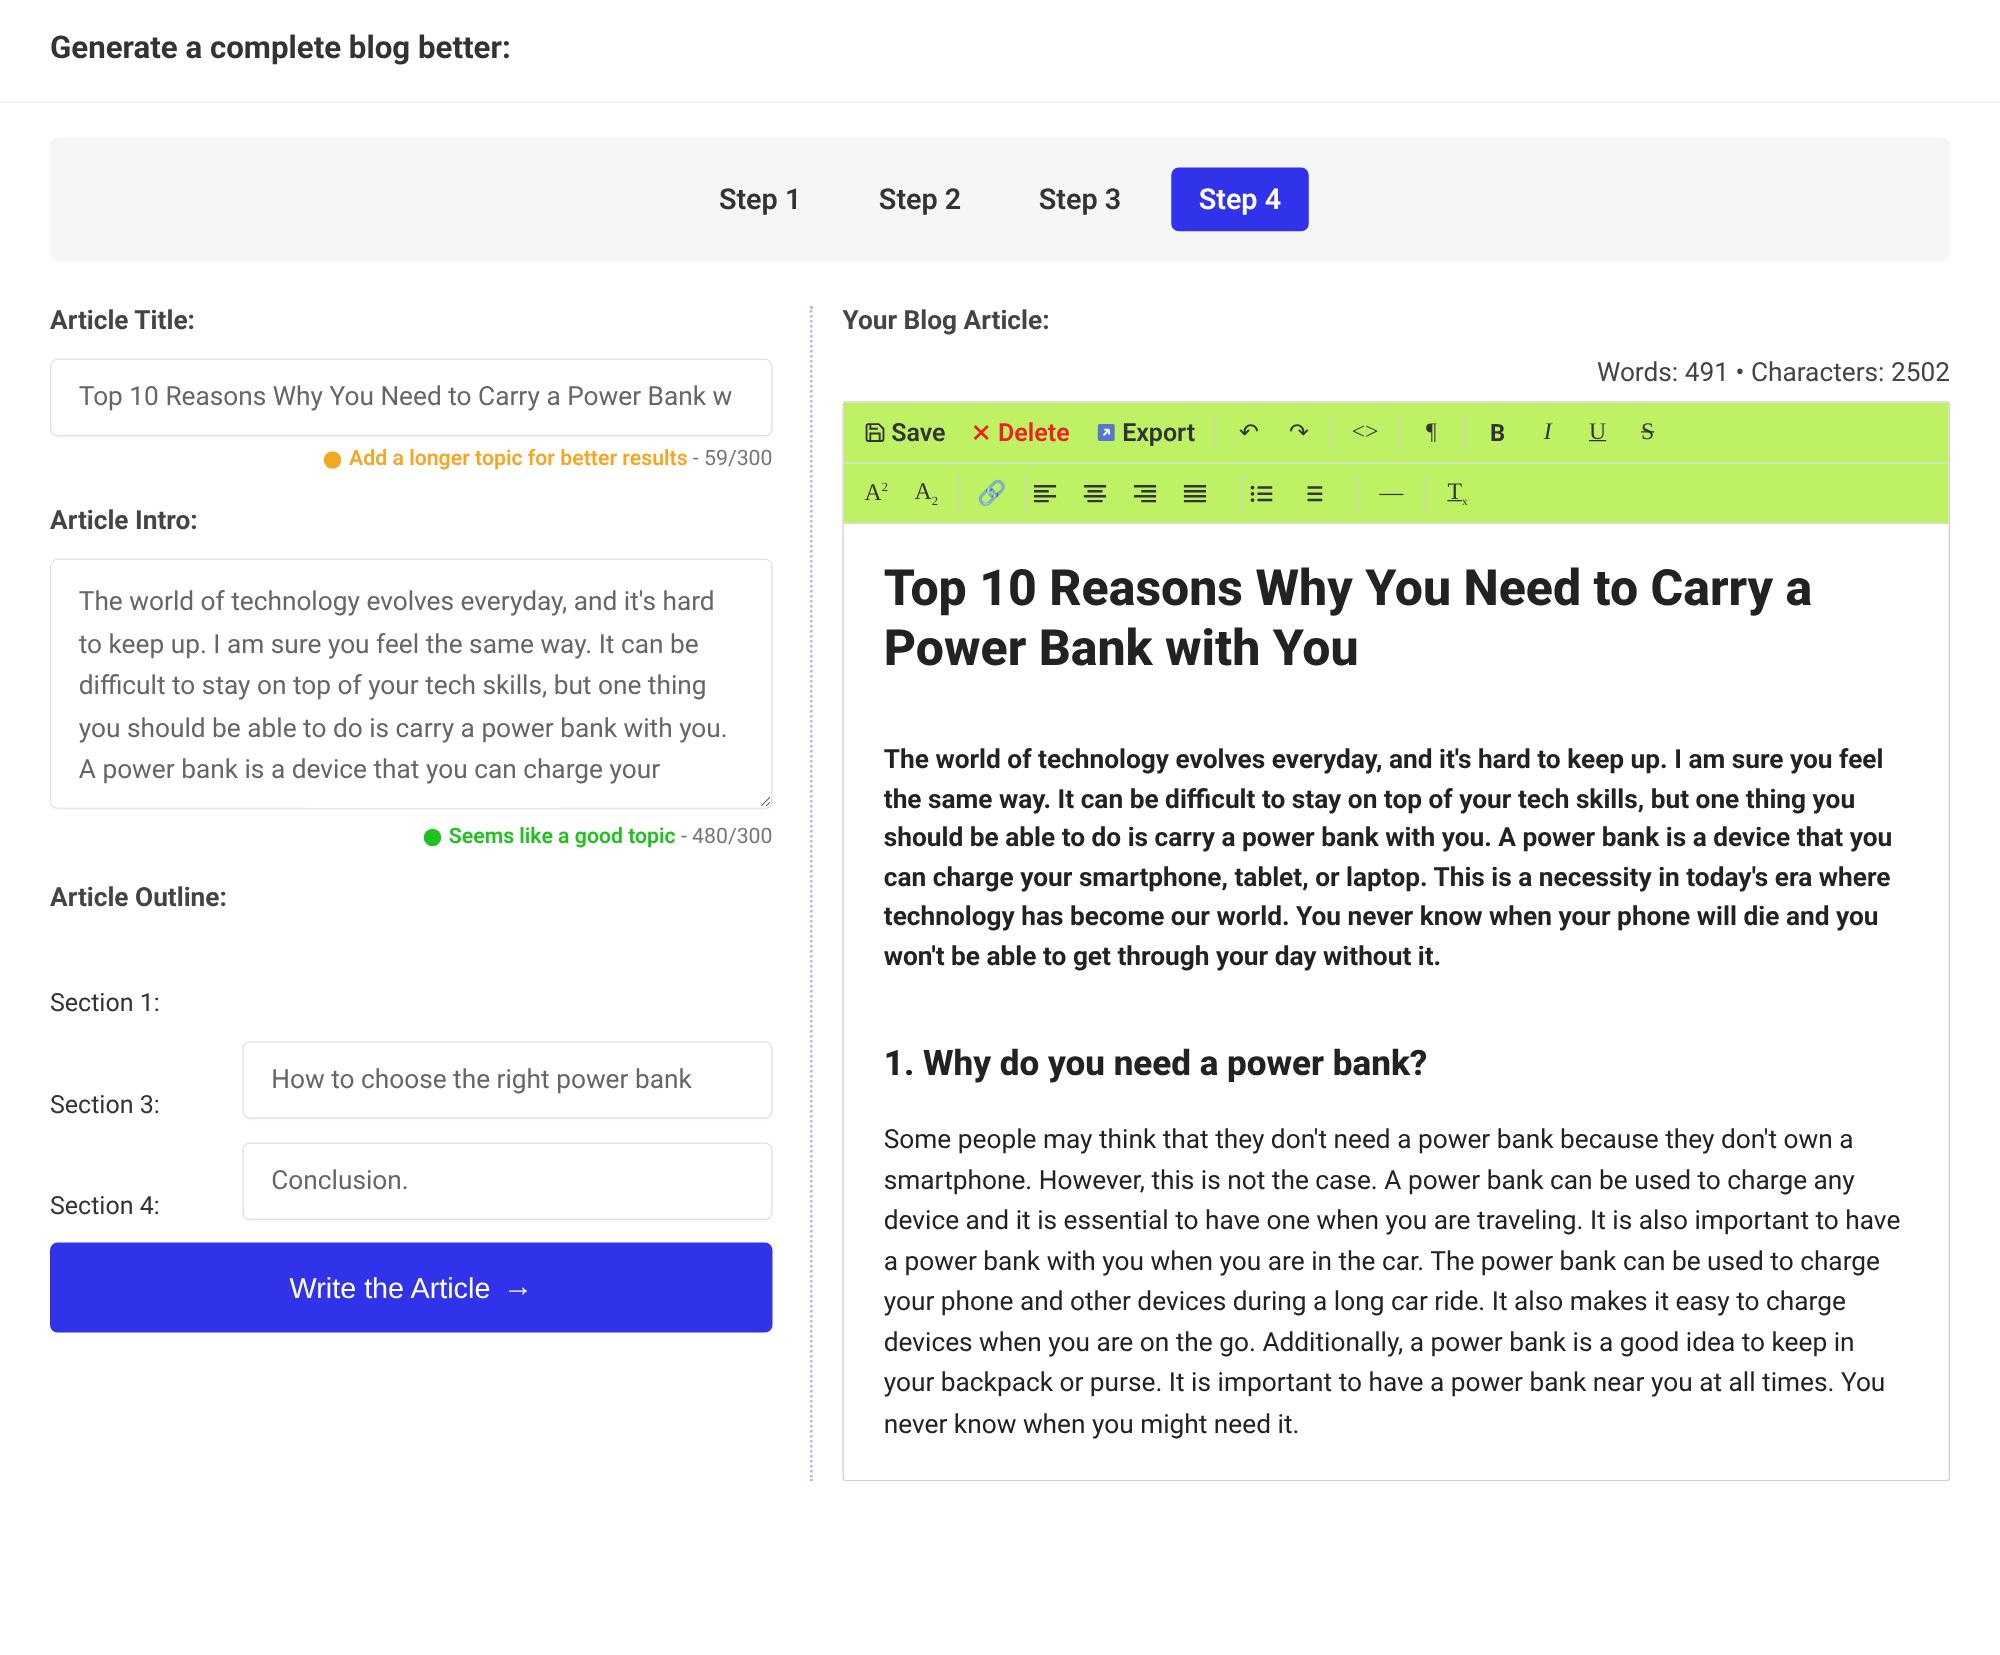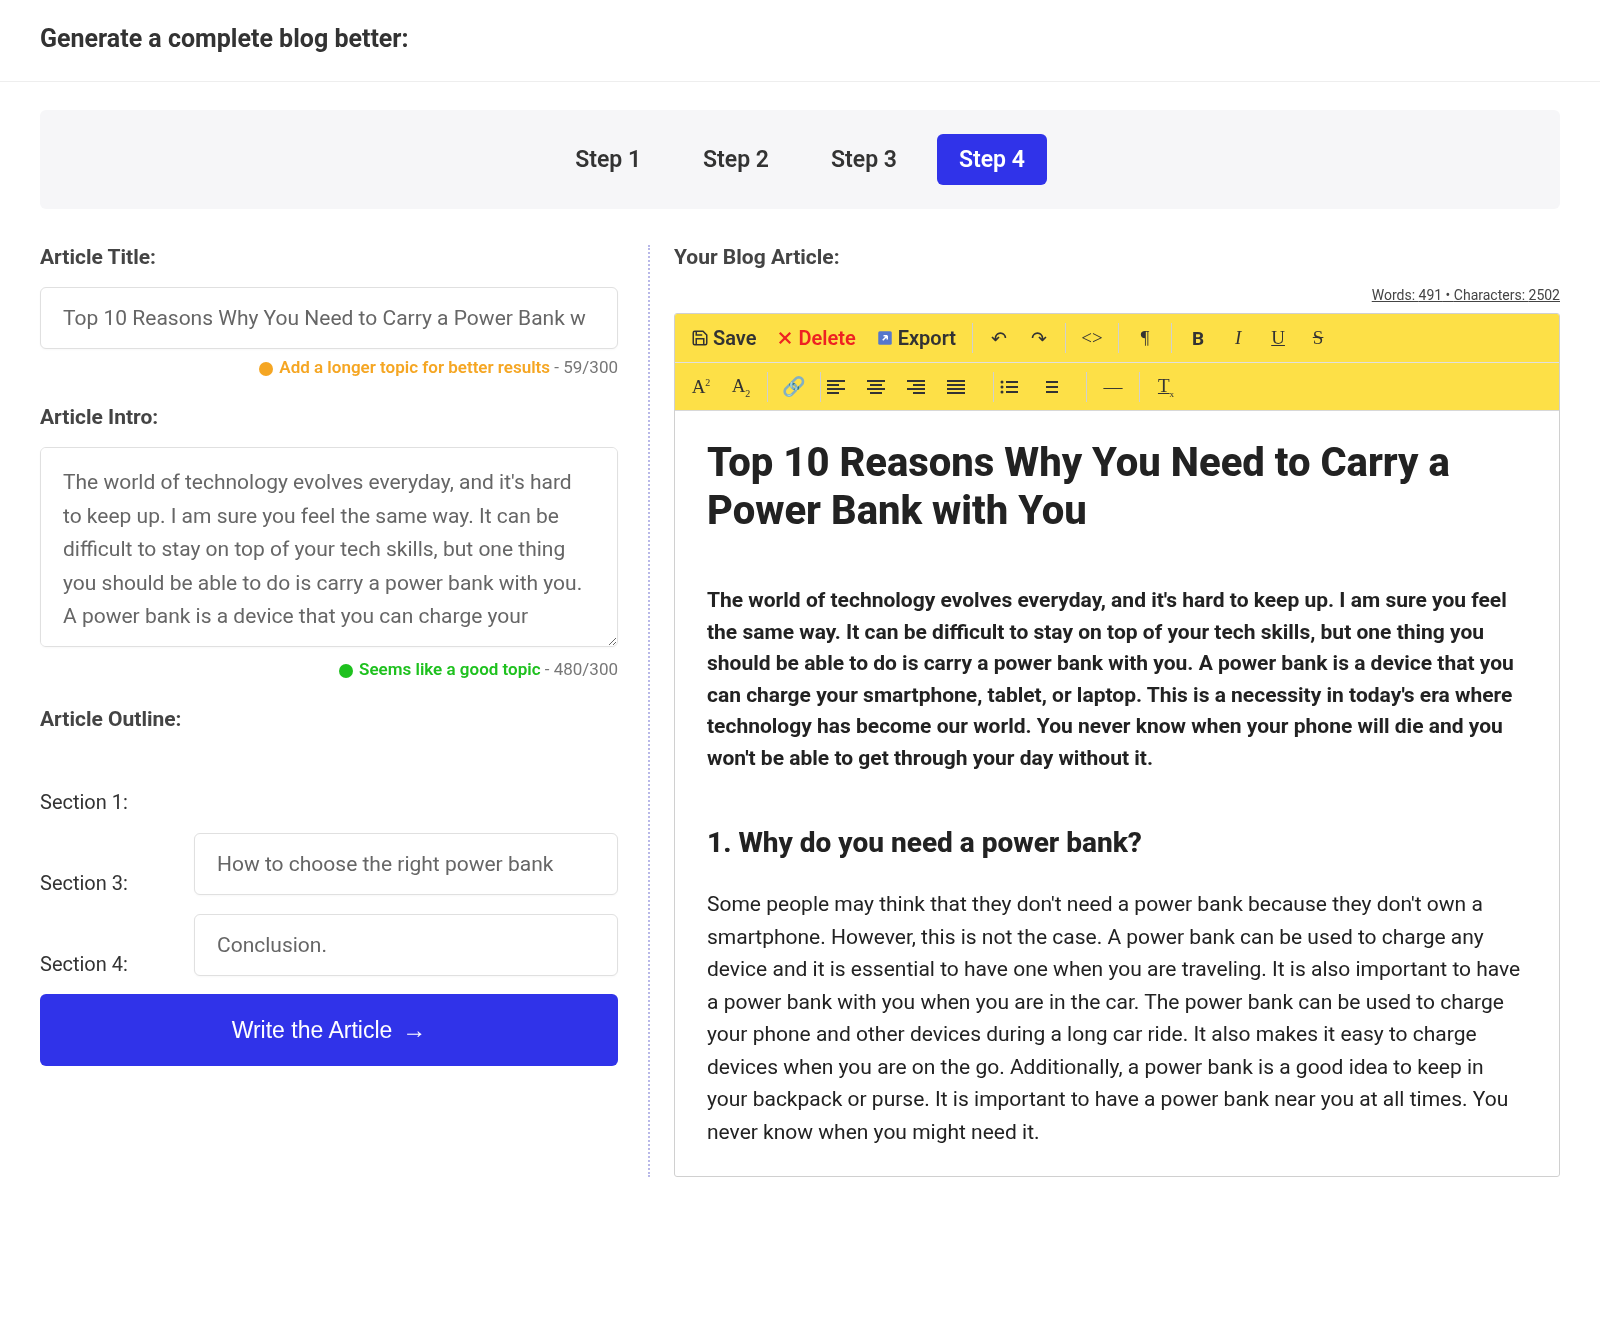--- a/index.html
+++ b/index.html
@@ -115,32 +115,31 @@
   margin-top: 0;
   cursor: pointer;
   display: flex;
   justify-content: center;
   align-items: center;
   gap: 10px;
 }
 .arrow-right { font-size: 24px; }
 .stats-row {
   text-align: right;
-  font-size: 14px;
+  font-size: 21px;
   color: #444;
   margin-bottom: 10px;
-  text-decoration: underline;
 }
 .editor-box {
   border: 1px solid #d0d0d0;
   border-radius: 3px;
   overflow: hidden;
 }
 .toolbar {
-  background: #fde047;
+  background: #bef264;
   border-bottom: 1px solid #d8d8d8;
 }
 .toolbar-row {
   display: flex;
   align-items: center;
   padding: 0 6px;
   min-height: 48px;
 }
 .toolbar-row + .toolbar-row { border-top: 1px solid #e0e0e0; }
 .tb-btn {

